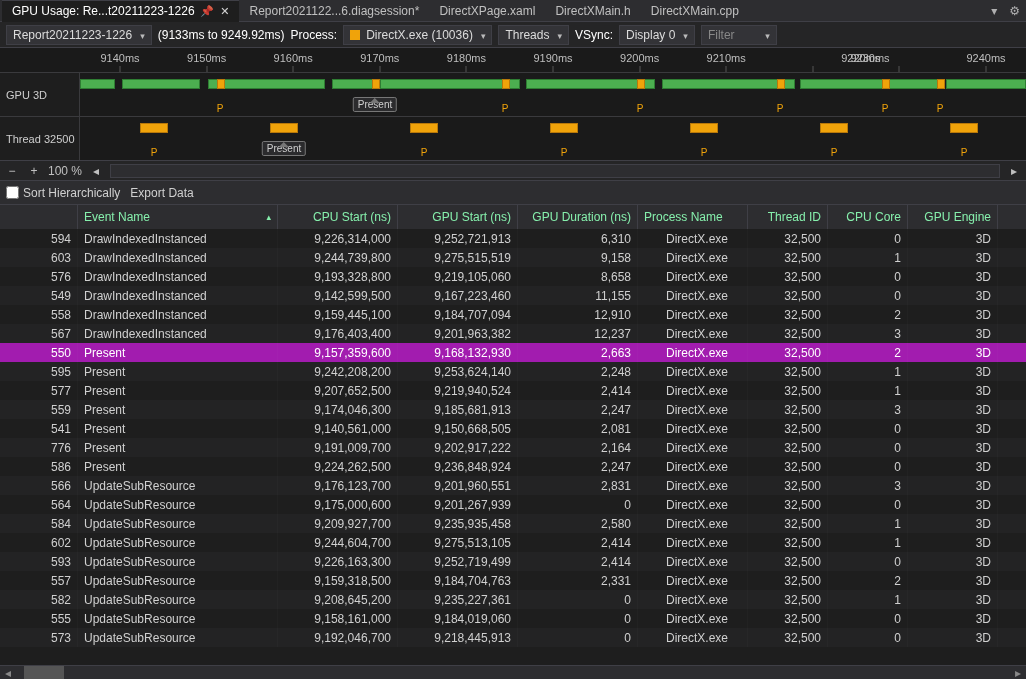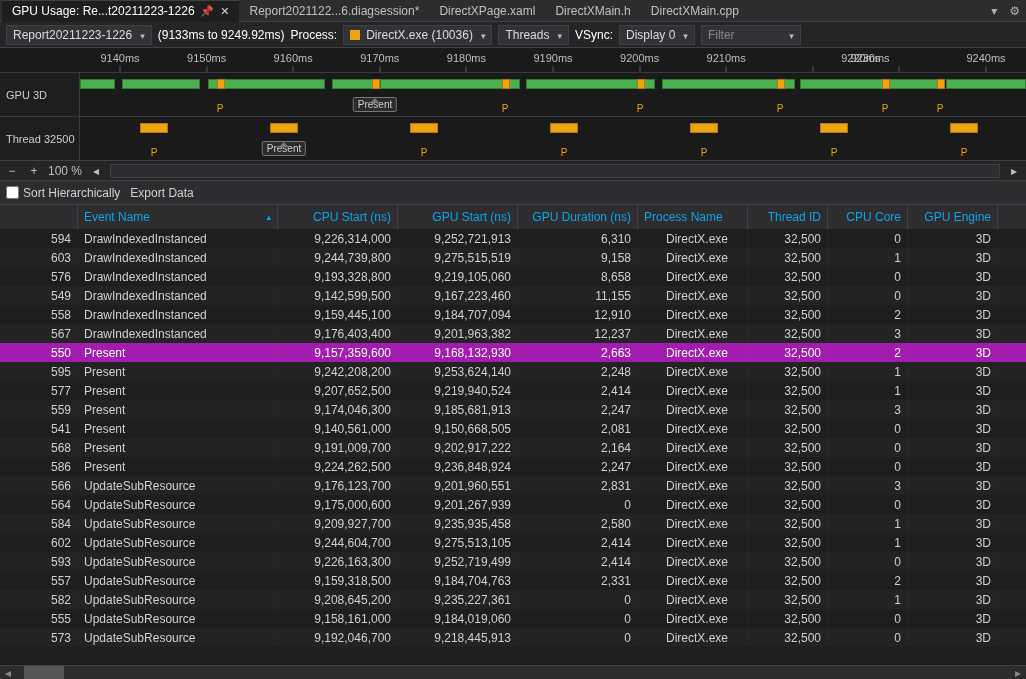--- a/index.html
+++ b/index.html
@@ -56,21 +56,21 @@
   .optbar .lbl { color:#ffffff; }
   .dd {
     display:inline-flex; align-items:center; gap:6px;
     background:#333337; border:1px solid #3f3f46;
     padding:2px 6px; height:20px; color:#dcdcdc;
     cursor:pointer;
   }
   .dd .chev::after { content:"▾"; font-size:9px; margin-left:2px; opacity:.8;}
   .dd.small { min-width:60px; }
   .swatch { width:10px; height:10px; background:#f0a30a; display:inline-block;}
-  .filterbox { width:100px; }
+  .filterbox { width:76px; }
 
   
   .timeline {
     background:#1a1a1a;
     border-bottom:1px solid #3f3f46;
     padding:4px 0 0 0;
   }
   .ruler { position:relative; height:20px; margin-left:80px; }
   .tick { position:absolute; top:0; color:#bfbfbf; font-size:11px; transform:translateX(-50%);}
   .tickline { position:absolute; top:14px; width:1px; height:6px; background:#555; transform:translateX(-50%);}
@@ -133,21 +133,21 @@
   .headrow, .row {
     display:grid;
     grid-template-columns: 78px 200px 120px 120px 120px 110px 80px 80px 90px;
   }
   .headrow {
     background:#2d2d30; height:24px;
   }
   .headrow .cell {
     border-right:1px solid #3f3f46;
     display:flex; align-items:center; padding:0 6px;
-    color:#0ea5e9; font-size:12px; position:relative;
+    color:#86efac; font-size:12px; position:relative;
   }
   .headrow .cell.sort::after{
     content:"▴"; font-size:9px; position:absolute; right:6px;
   }
   .body { overflow-y:hidden; }
   .row { height:19px; }
   .row:nth-child(odd){ background:#1e1e1e; }
   .row:nth-child(even){ background:#232324; }
   .row.sel { background:#a21caf; color:#fff; }
   .row .cell {
@@ -439,21 +439,21 @@
         <div class="cell l">Present</div>
         <div class="cell r">9,140,561,000</div>
         <div class="cell r">9,150,668,505</div>
         <div class="cell r">2,081</div>
         <div class="cell " style="padding-left: 28px;">DirectX.exe</div>
         <div class="cell r">32,500</div>
         <div class="cell r">0</div>
         <div class="cell r">3D</div>
       </div>
       <div class="row">
-        <div class="cell r">568</div>
+        <div class="cell r">776</div>
         <div class="cell l">Present</div>
         <div class="cell r">9,191,009,700</div>
         <div class="cell r">9,202,917,222</div>
         <div class="cell r">2,164</div>
         <div class="cell " style="padding-left: 28px;">DirectX.exe</div>
         <div class="cell r">32,500</div>
         <div class="cell r">0</div>
         <div class="cell r">3D</div>
       </div>
       <div class="row">

